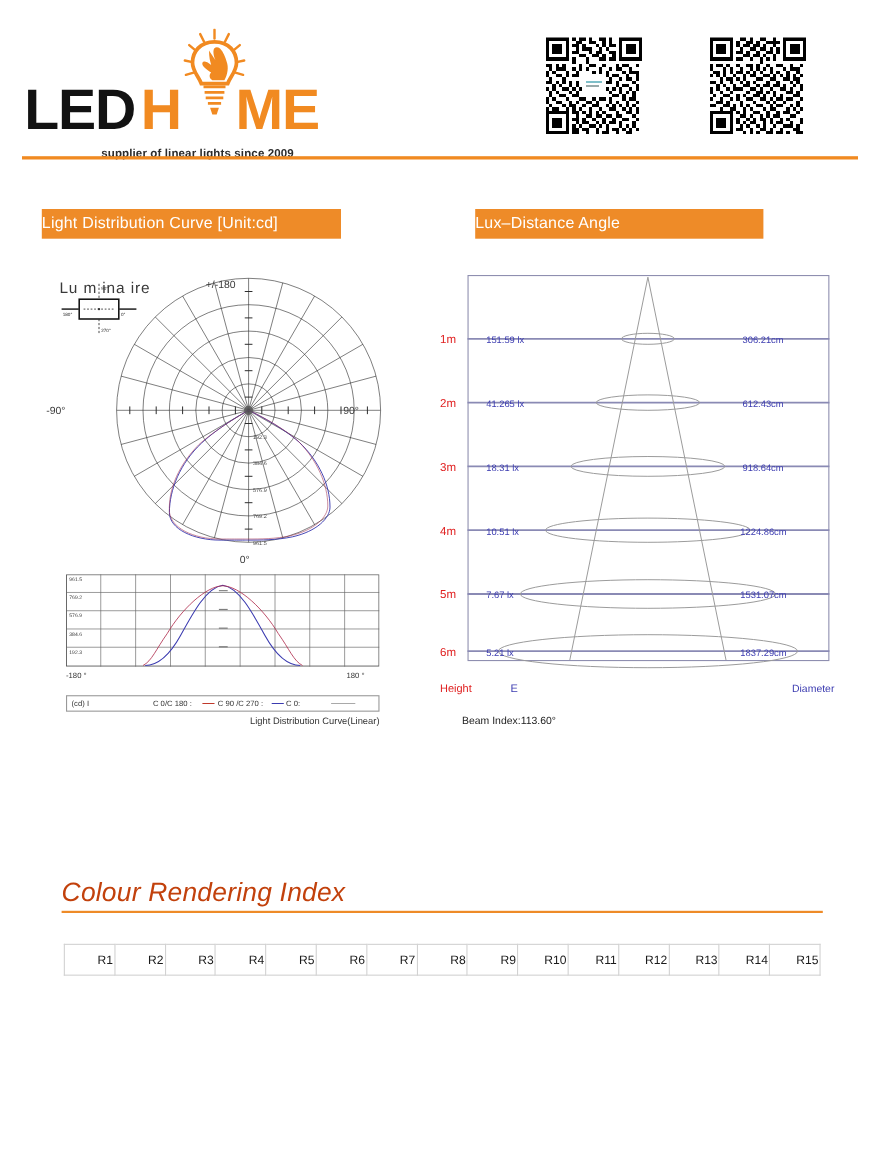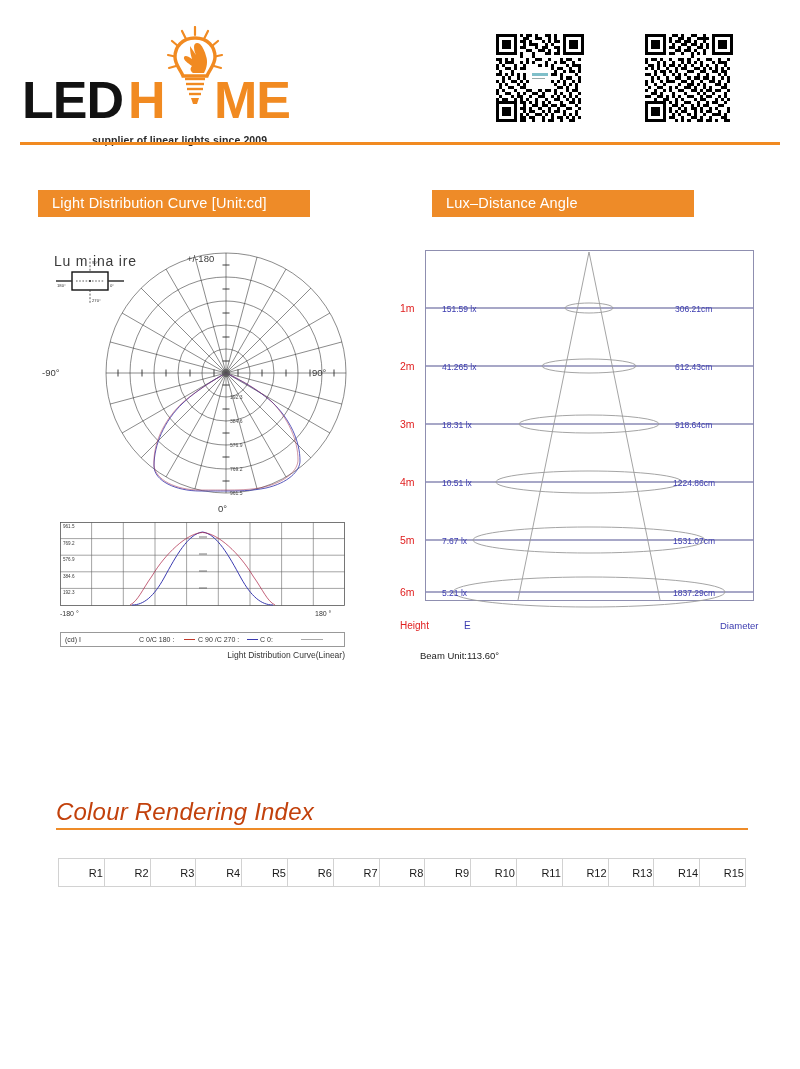--- a/index.html
+++ b/index.html
@@ -48,21 +48,21 @@
 
   .header-rule {
     position:absolute; left:20px; top:142px; width:760px; height:3px;
     background:#F18A21;
   }
 
   
   .bar {
     position:absolute; height:27px; background:#EE8B28;
     color:#fff; font-size:14.5px; line-height:27px;
-    padding-left:14px; letter-spacing:0.2px; white-space:nowrap;
+    letter-spacing:0.2px; white-space:nowrap;
   }
   .bar-ldc { left:38px; top:190px; width:272px; }
   .bar-lux { left:432px; top:190px; width:262px; }
 
   
   .polar-box { position:absolute; left:40px; top:240px; width:320px; height:280px; }
   .lum-label {
     position:absolute; left:14px; top:13px;
     font-size:14px; color:#3a3a3a; letter-spacing:0.8px;
   }
@@ -777,21 +777,21 @@
       <text x="273" y="304">1531.07cm</text>
       <text x="273" y="356">1837.29cm</text>
     </g>
 
     <text x="0" y="389" font-size="10" fill="#e02020" font-family="Liberation Sans, sans-serif">Height</text>
     <text x="64" y="389" font-size="10" fill="#3b3bb0" font-family="Liberation Sans, sans-serif">E</text>
     <text x="320" y="389" font-size="9.5" fill="#3b3bb0" font-family="Liberation Sans, sans-serif">Diameter</text>
   </svg>
 </div>
 
-<div class="beam-angle">Beam Unit:113.60°</div>
+<div class="beam-angle">Beam Index:113.60°</div>
 
 <div class="cri-title">Colour Rendering Index</div>
 <div class="cri-rule"></div>
 
 <table class="cri">
   <tbody>
     <tr class="head">
       <td>R1</td>
       <td>R2</td>
       <td>R3</td>

